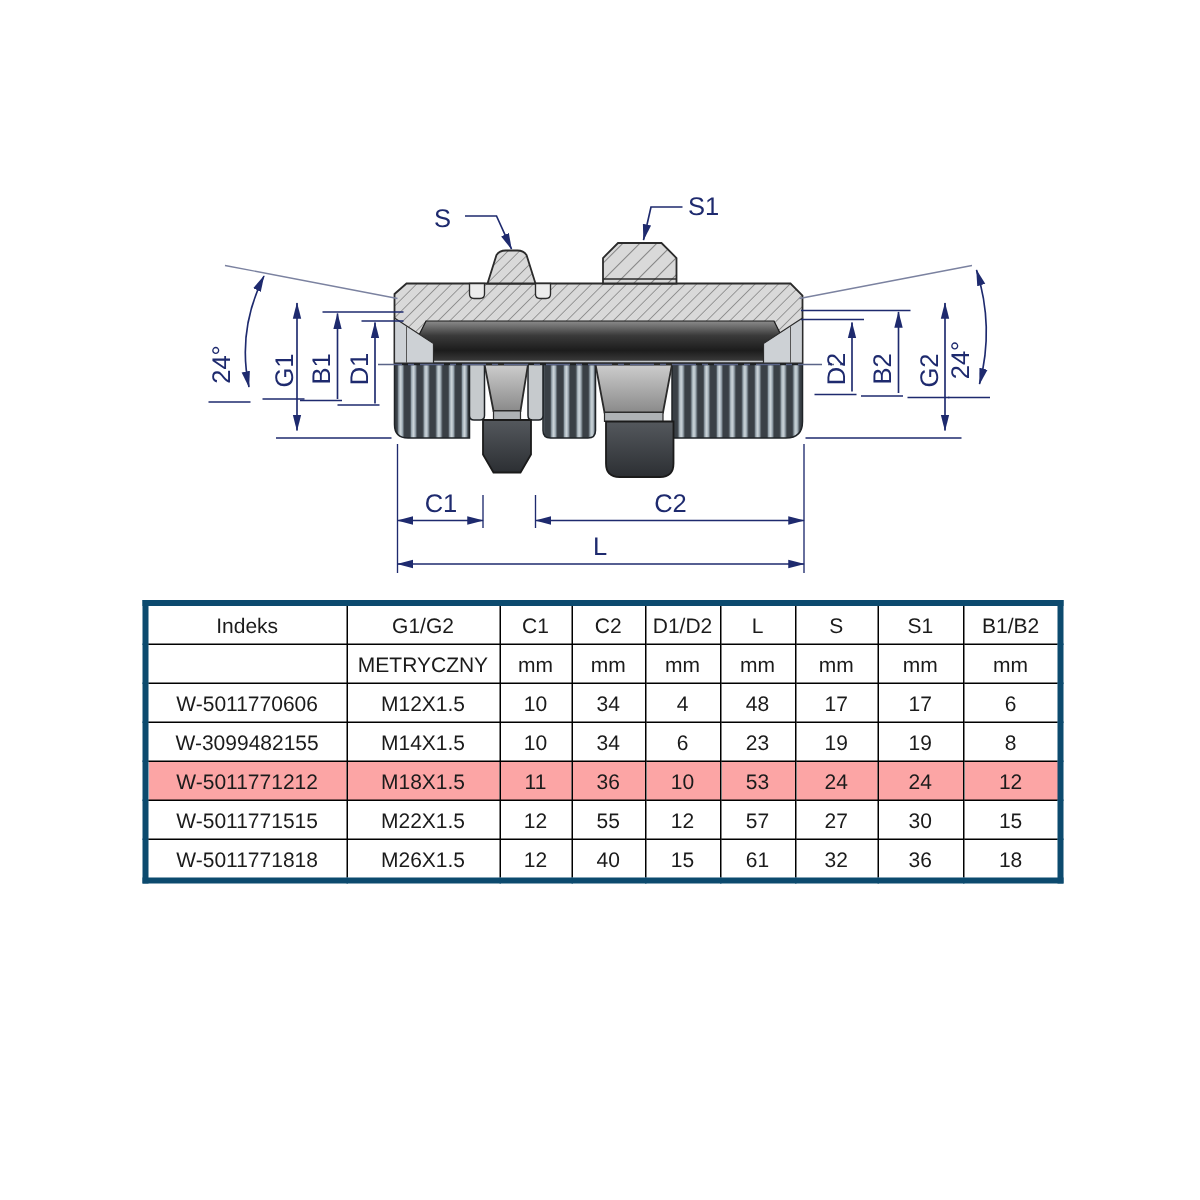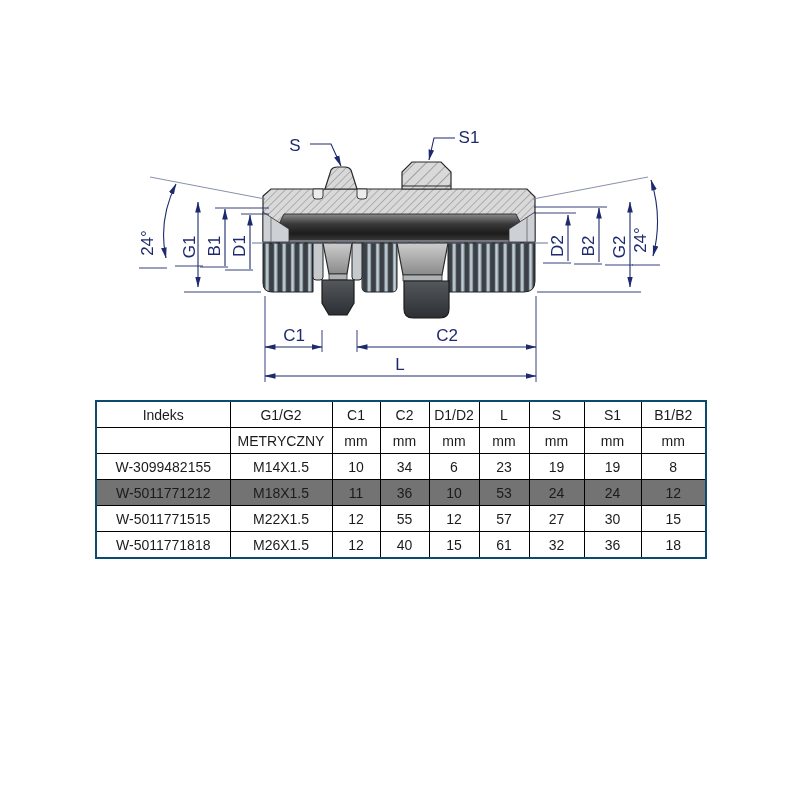--- a/index.html
+++ b/index.html
@@ -2,24 +2,24 @@
 <html><head>
 <meta charset="utf-8">
 <style>
   html,body{margin:0;padding:0;background:#ffffff;}
   .stage{position:relative;width:800px;height:800px;background:#fff;overflow:hidden;
          font-family:"Liberation Sans",sans-serif;}
   .drawing-svg{position:absolute;left:0;top:0;}
   .table-wrap{position:absolute;left:95px;top:400px;width:612px;}
   table.dtable{border-collapse:collapse;table-layout:fixed;width:610px;
                font-family:"Liberation Sans",sans-serif;font-size:14px;color:#1b1b1b;
-               border:2px solid #0c4a6e;}
+               border:4px solid #0c4a6e;}
   table.dtable td,table.dtable th{border:1px solid #000;height:25px;text-align:center;
                vertical-align:middle;font-weight:400;padding:0;overflow:hidden;white-space:nowrap;}
-  table.dtable tr.hl td{background:#737373;}
+  table.dtable tr.hl td{background:#fca5a5;}
   text.dim{font-family:"Liberation Sans",sans-serif;font-size:17px;fill:#1e2a6e;}
 </style>
 </head>
 <body>
 
 <div class="stage">
 
   <svg class="drawing-svg" width="800" height="400" viewBox="0 0 800 400">
     <defs>
       <pattern id="hatch" width="5.5" height="5.5" patternUnits="userSpaceOnUse" patternTransform="rotate(45)">
@@ -183,20 +183,31 @@
             <td>mm</td>
             <td>mm</td>
             <td>mm</td>
             <td>mm</td>
             <td>mm</td>
             <td>mm</td>
           </tr>
         </thead>
       <tbody>
           <tr>
+            <td>W-5011770606</td>
+            <td>M12X1.5</td>
+            <td>10</td>
+            <td>34</td>
+            <td>4</td>
+            <td>48</td>
+            <td>17</td>
+            <td>17</td>
+            <td>6</td>
+          </tr>
+          <tr>
             <td>W-3099482155</td>
             <td>M14X1.5</td>
             <td>10</td>
             <td>34</td>
             <td>6</td>
             <td>23</td>
             <td>19</td>
             <td>19</td>
             <td>8</td>
           </tr>

